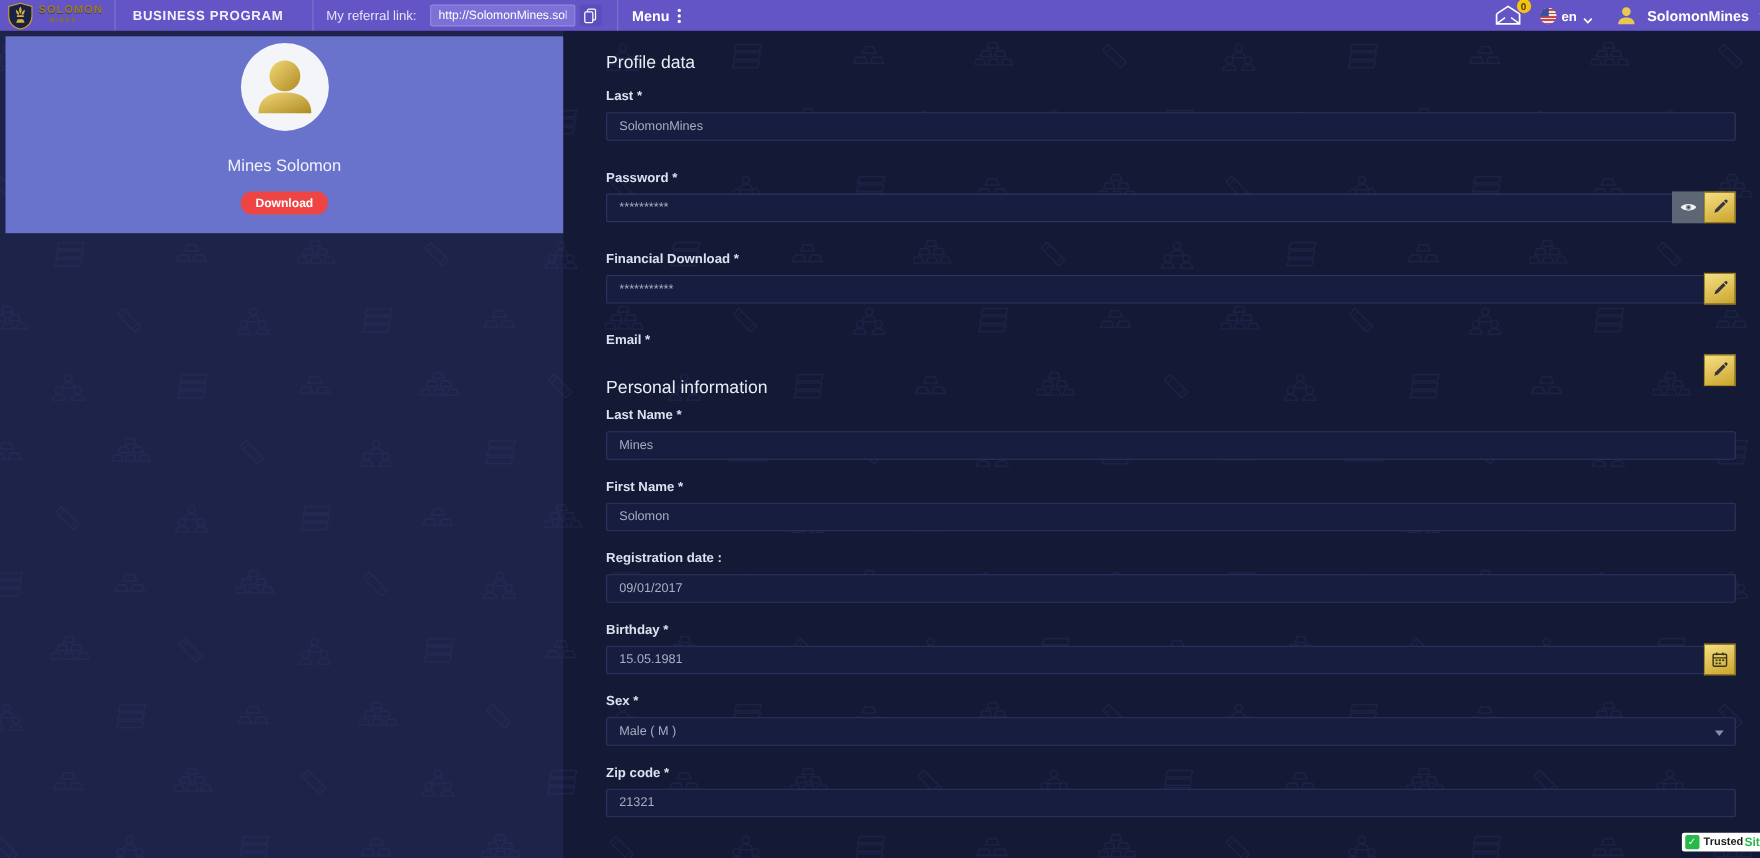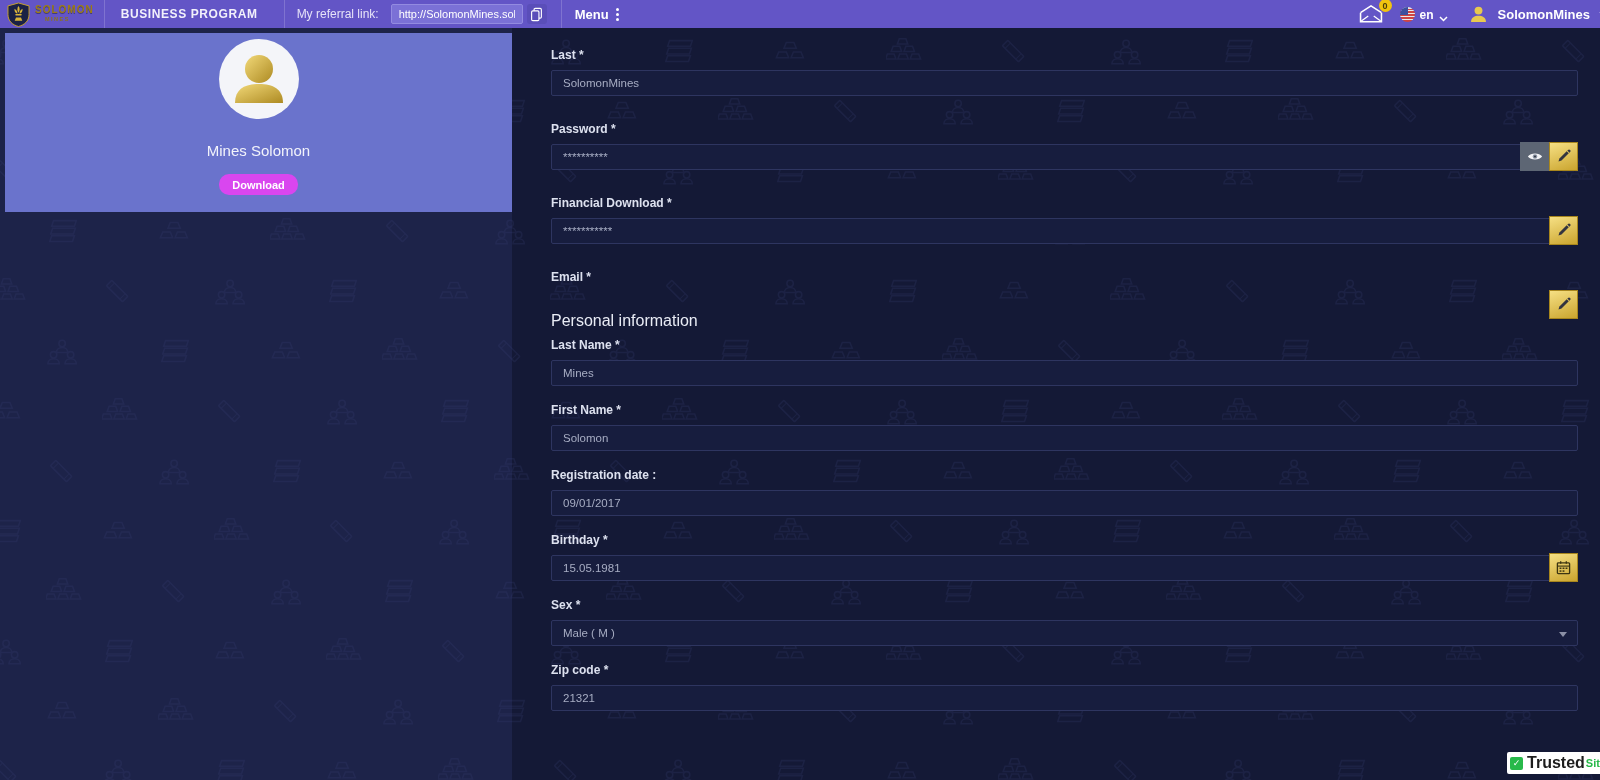--- a/index.html
+++ b/index.html
@@ -52,21 +52,21 @@
   
   .sidebar { position:absolute; top:28px; left:0; width:512px; bottom:0; background:#1d2349; z-index:0; }
   .profile-card {
     position:absolute; top:33px; left:5px; width:507px; height:179px; background:#6a73cc; z-index:10;
     display:flex; flex-direction:column; align-items:center;
   }
   .avatar { margin-top:6px; width:80px; height:80px; border-radius:50%; background:#f4f5f9;
     display:flex; align-items:center; justify-content:center; overflow:hidden; }
   .profile-name { margin-top:23px; font-size:15px; color:#f2f3fb; }
   .download-btn {
-    margin-top:15px; height:21px; padding:0 13px; background:#d946ef; color:#fff;
+    margin-top:15px; height:21px; padding:0 13px; background:#ef4444; color:#fff;
     border:none; border-radius:10px; font-size:11px; font-weight:700; font-family:inherit; cursor:pointer;
   }
 
   
   .main { position:absolute; top:28px; left:512px; right:0; bottom:0; z-index:10; }
   .form { position:relative; padding:20px 22px 0 39px; }
   .section-title { font-size:16px; font-weight:400; color:#e9ecf5; margin:0 0 12px; line-height:20px; }
   .section-title.second { margin:26px 0 7px; }
   .field { margin-bottom:26px; position:relative; }
   .field.tight { margin-bottom:17px; }
@@ -87,21 +87,21 @@
   .select .arrow { position:absolute; right:10px; top:11px; width:0; height:0;
     border-left:4px solid transparent; border-right:4px solid transparent; border-top:5px solid #8b90a6; }
 
   
   .trusted {
     position:absolute; right:-12px; bottom:6px; z-index:60; background:#fff; border-radius:2px;
     display:flex; align-items:center; gap:4px; padding:2px 6px 2px 3px; cursor:pointer;
   }
   .trusted .check { width:13px; height:13px; background:#28b94a; border-radius:2px; color:#fff;
     font-size:9px; font-weight:700; display:flex; align-items:center; justify-content:center; }
-  .trusted .t1 { font-size:16px; font-weight:700; color:#1d1d1d; }
+  .trusted .t1 { font-size:10px; font-weight:700; color:#1d1d1d; }
   .trusted .t2 { font-size:11px; font-weight:700; color:#28b94a; margin-left:-3px; }
 </style>
 </head>
 <body>
 
 <div class="bg-pattern" id="bgpat">
     <div class="pat-ic" style="left: -10px; top: 36px;"><svg width="36" height="32" viewBox="0 0 38 32" fill="none" stroke="#3b4277" stroke-width="1.6" opacity="0.22">
         <circle cx="17" cy="7" r="3.4"></circle>
         <path d="M11 16.5c0-3.3 2.7-5.3 6-5.3s6 2 6 5.3z"></path>
         <circle cx="8" cy="19" r="3.4"></circle>
@@ -1405,20 +1405,21 @@
       <circle cx="40" cy="30" r="14" fill="url(#goldg)"></circle>
       <path d="M16 64 C16 50 26 45 40 45 C54 45 64 50 64 64 Z" fill="url(#goldg)"></path>
     </svg>
   </div>
   <div class="profile-name">Mines Solomon</div>
   <button class="download-btn">Download</button>
 </div>
 
 <main class="main">
   <div class="form">
+    <h2 class="section-title">Profile data</h2>
 
     <div class="field">
       <label>Last *</label>
       <input readonly="" value="SolomonMines" style="">
     </div>
 
     <div class="field">
       <label>Password *</label>
       <input readonly="" value="**********" style="">
       <div class="btns">

